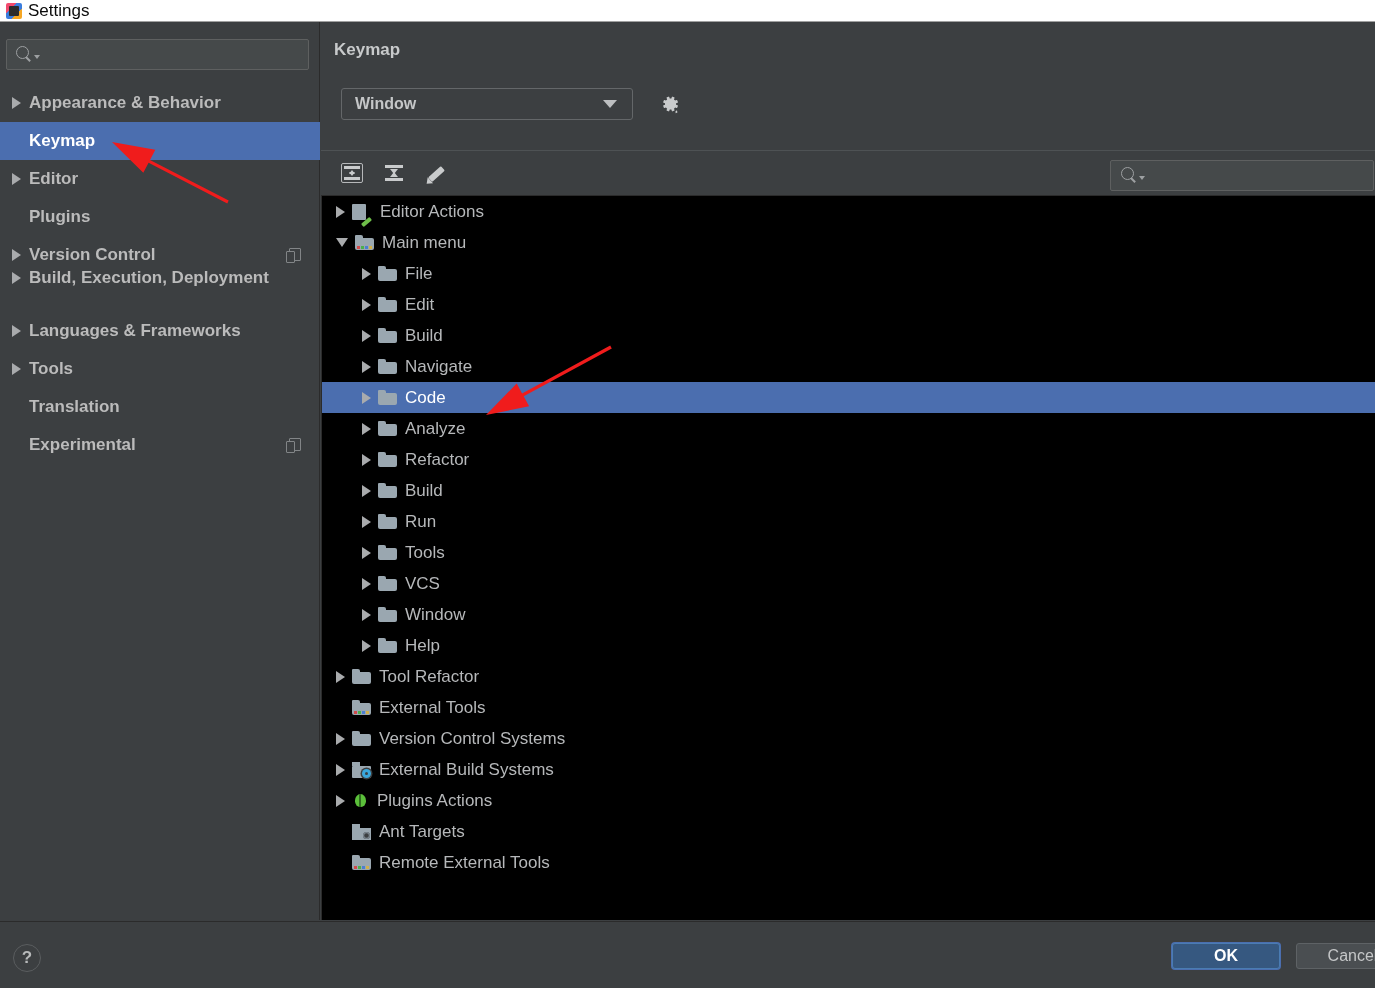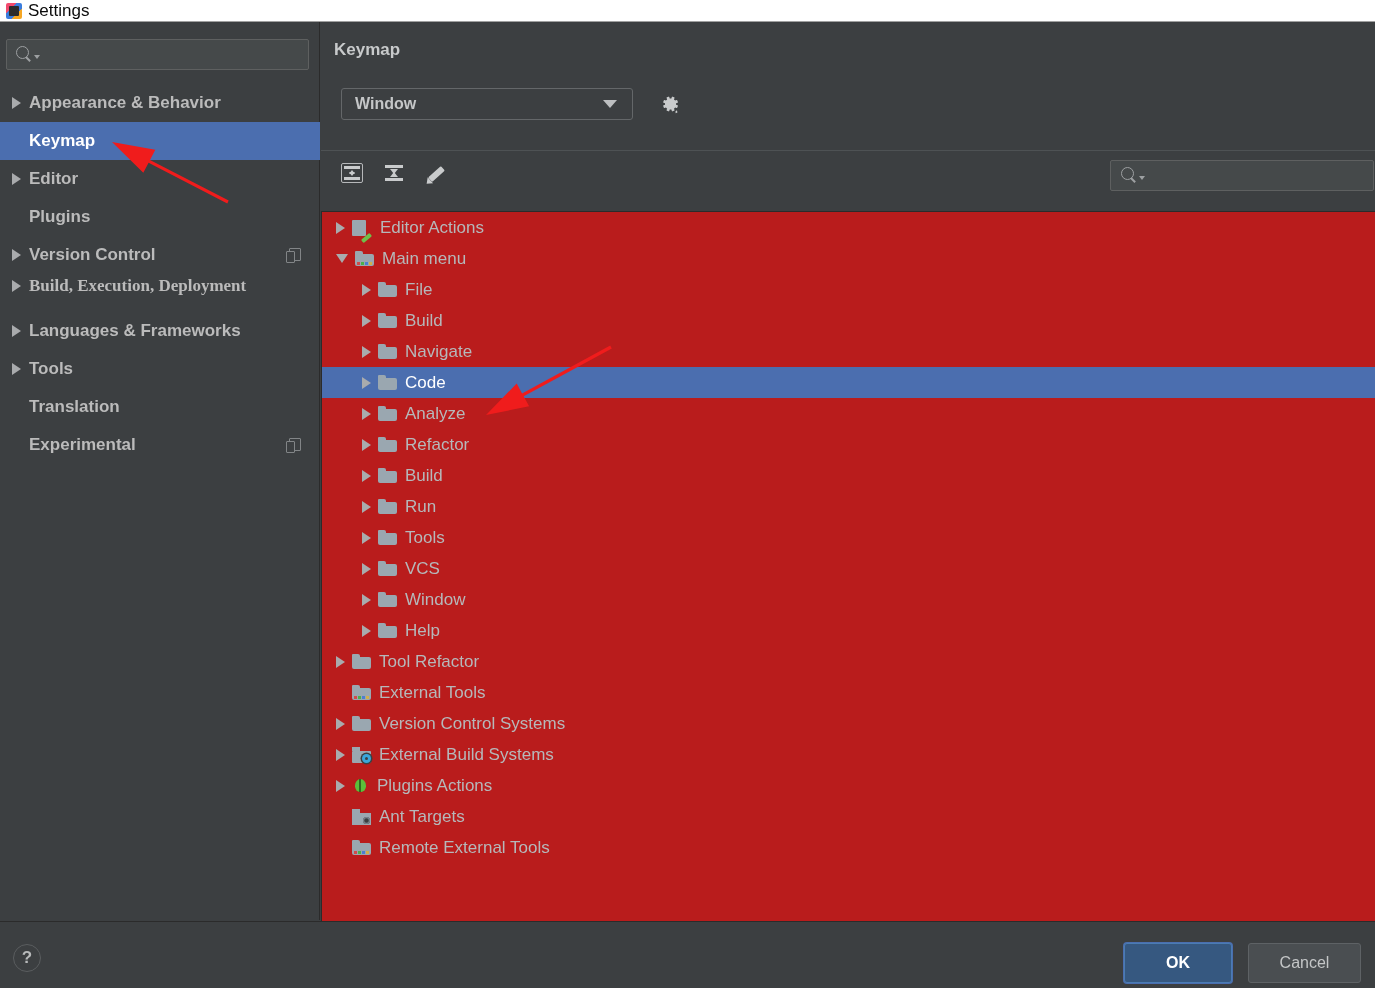--- a/index.html
+++ b/index.html
@@ -143,22 +143,22 @@
   .tb-btn:first-child { margin-left: 14px; }
 
   #tree-search {
     position: absolute; right: 1px; top: 138px; width: 264px; height: 31px;
     background: #45494a; border: 1px solid #5e6060; border-radius: 2px;
     display: flex; align-items: center;
   }
   #tree-search .mag { margin-left: 10px; display: flex; align-items: center; }
 
   #tree-area {
-    position: absolute; left: 0; top: 189px; width: 1054px; height: 725px;
-    background: #b91c1c;
+    position: absolute; left: 0; top: 173px; width: 1054px; height: 725px;
+    background: #000000;
     border-top: 1px solid #2b2b2b;
     border-left: 1px solid #2b2b2b;
     overflow: hidden;
   }
   .tree-row {
     position: relative; height: 31px; width: 100%;
     display: flex; align-items: center;
     font-size: 17px; color: #b6b8ba; cursor: default;
   }
   .tree-row.selected { background: #4b6eaf; color: #ffffff; }
@@ -244,23 +244,24 @@
     position: absolute; left: 0; top: 899px; width: 1375px; height: 67px;
     background: #3c3f41; border-top: 1px solid #2b2b2b;
   }
   #help-btn {
     position: absolute; left: 13px; top: 22px; width: 28px; height: 28px;
     border-radius: 50%; border: 1px solid #5a5d5f;
     display: flex; align-items: center; justify-content: center;
     color: #b8babb; font-size: 17px; font-weight: bold;
   }
   .dlg-btn {
-    position: absolute; top: 21px; height: 40px;
+    position: absolute; top: 21px; height: 26px;
     border-radius: 3px; display: flex; align-items: center; justify-content: center;
     font-size: 16px;
+    margin-left: 48px;
   }
   #ok-btn {
     left: 1124px; width: 108px;
     background: #365880; border: 1px solid #4a7cb3; color: #ffffff; font-weight: bold;
     box-shadow: 0 0 0 1px #4b6eaf;
   }
   #cancel-btn {
     left: 1248px; width: 113px;
     background: #4a4e51; border: 1px solid #5e6265; color: #c4c6c7;
   }
@@ -300,21 +301,21 @@
         </div>
         <div class="side-item" style="top: 176px;">
           <span class="tri blank"></span>
           <span class="label">Plugins</span>
         </div>
         <div class="side-item" style="top: 214px;">
           <span class="tri"></span>
           <span class="label">Version Control</span>
           <span class="copy-badge"></span>
         </div>
-        <div class="side-item" style="top: 245px; font-family: Liberation Serif, serif;">
+        <div class="side-item" style="top: 237px;">
           <span class="tri"></span>
           <span class="label">Build, Execution, Deployment</span>
         </div>
         <div class="side-item" style="top: 290px;">
           <span class="tri"></span>
           <span class="label">Languages &amp; Frameworks</span>
         </div>
         <div class="side-item" style="top: 328px;">
           <span class="tri"></span>
           <span class="label">Tools</span>
@@ -424,20 +425,31 @@
         </div>
         <div class="tree-row">
           <span style="width: 40px; flex: 0 0 auto;"></span>
           <span class="twisty"></span>
           <span class="node-icon">
             <span class="folder-ico">
               <span class="tab"></span>
               <span class="body"></span>
             </span>
           </span>
+          <span class="node-label">Edit</span>
+        </div>
+        <div class="tree-row">
+          <span style="width: 40px; flex: 0 0 auto;"></span>
+          <span class="twisty"></span>
+          <span class="node-icon">
+            <span class="folder-ico">
+              <span class="tab"></span>
+              <span class="body"></span>
+            </span>
+          </span>
           <span class="node-label">Build</span>
         </div>
         <div class="tree-row">
           <span style="width: 40px; flex: 0 0 auto;"></span>
           <span class="twisty"></span>
           <span class="node-icon">
             <span class="folder-ico">
               <span class="tab"></span>
               <span class="body"></span>
             </span>

